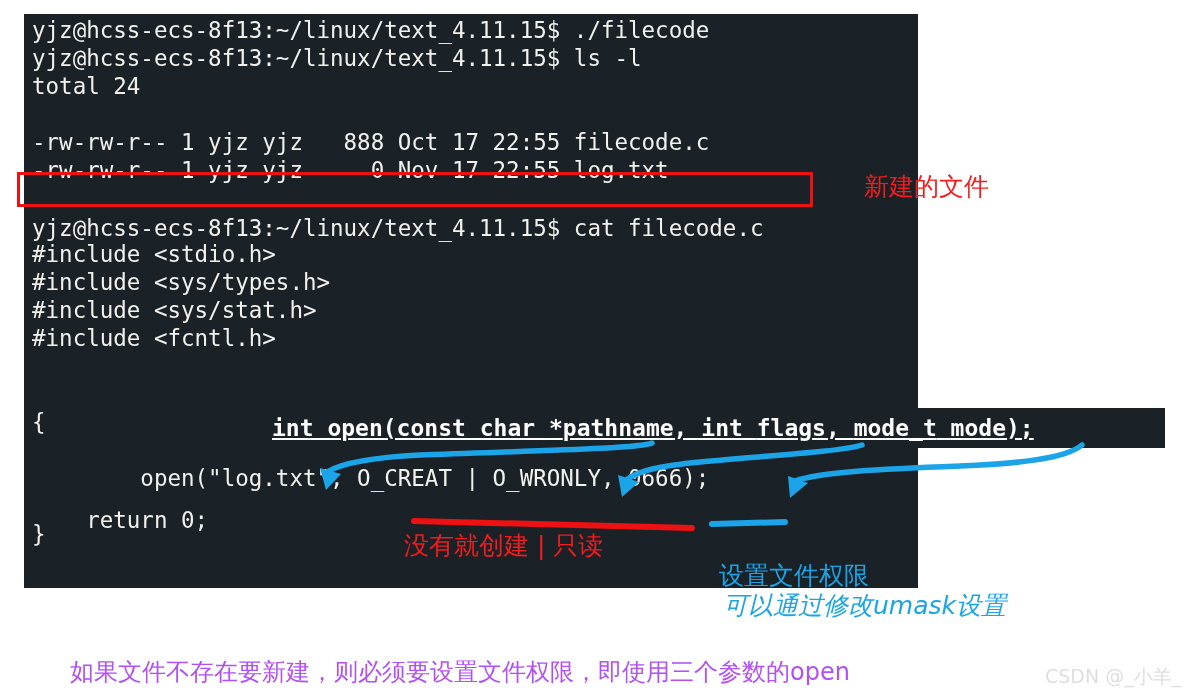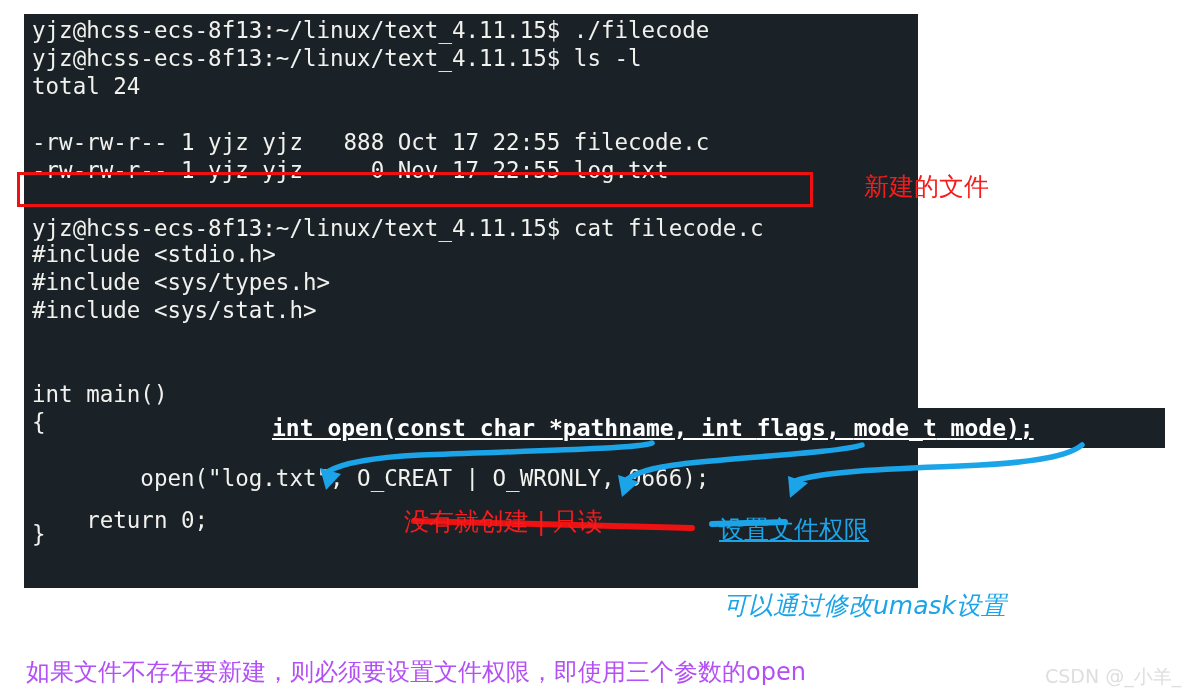--- a/index.html
+++ b/index.html
@@ -68,21 +68,21 @@
   }
   .cn {
     position: absolute;
     white-space: pre;
     font-family: "DejaVu Sans", sans-serif;
     font-size: 25px;
     line-height: 30px;
   }
   .cn-red { color: #f41c1c; }
   .cn-blue { color: #1ba4e8; }
-  .cn-purple { color: #b24ff5; }
+  .cn-purple { color: #b24ff5; margin-left: 44px; }
 
   #watermark {
     position: absolute;
     left: 1011px;
     top: 664px;
     font-family: "DejaVu Sans", sans-serif;
     font-size: 19px;
     color: #dedede;
     white-space: pre;
     margin-left: 34px;
@@ -102,22 +102,22 @@
     <div class="term-line" style="top:58px">total 24</div>
 
 
     <div class="term-line" style="top:114px">-rw-rw-r-- 1 yjz yjz   888 Oct 17 22:55 filecode.c</div>
     <div class="term-line" style="top:142px">-rw-rw-r-- 1 yjz yjz     0 Nov 17 22:55 log.txt</div>
     <div class="term-line" style="top:200px">yjz@hcss-ecs-8f13:~/linux/text_4.11.15$ cat filecode.c</div>
 
     <div class="term-line" style="top:226px">#include &lt;stdio.h&gt;</div>
     <div class="term-line" style="top:254px">#include &lt;sys/types.h&gt;</div>
     <div class="term-line" style="top:282px">#include &lt;sys/stat.h&gt;</div>
+    <div class="term-line" style="top:310px">#include &lt;fcntl.h&gt;</div>
     <div class="term-line" style="top:338px"></div>
-    <div class="term-line" style="top:366px">int main()</div>
     <div class="term-line" style="top:394px">{</div>
     <div class="term-line" style="top:450px">        open("log.txt", O_CREAT | O_WRONLY, 0666);</div>
     <div class="term-line" style="top:492px">    return 0;</div>
     <div class="term-line" style="top:506px">}</div>
   </div>
 
   <div id="proto-strip"></div>
   <div id="proto-text"><span>int open(const char </span><span>*</span><u>pathname</u><span>, int </span><u>flags</u><span>, </span><span>mode_t</span><span> </span><u>mode</u><span>);</span></div>
 
   <div class="red-box" style="left:17px; top:172px; width:796px; height:35px;"></div>
@@ -139,23 +139,23 @@
       <path d="M 790 498 L 788 476 L 808 483 Z" fill="#1ba4e8"></path>
     </g>
 
     <path d="M 414 521 L 692 528" stroke="#ee1111" stroke-width="6" fill="none" stroke-linecap="round"></path>
 
     <path d="M 712 524 L 785 522" stroke="#1ba4e8" stroke-width="6" fill="none" stroke-linecap="round"></path>
   </svg>
 
   <div class="cn cn-red" style="left:864px; top:172px;">新建的文件</div>
 
-  <div class="cn cn-red" style="left:404px; top:507px;">没有就创建 | 只读</div>
+  <div class="cn cn-red" style="left:404px; top:531px;">没有就创建 | 只读</div>
 
-  <div class="cn cn-blue" style="left:719px; top:515px;text-decoration:underline;">设置文件权限</div>
+  <div class="cn cn-blue" style="left:719px; top:561px;">设置文件权限</div>
 
   <div class="cn cn-blue" style="left:723px; top:591px;font-style:italic;">可以通过修改umask设置</div>
 
   <div class="cn cn-purple" style="left:26px; top:657px; font-size:24px;">如果文件不存在要新建，则必须要设置文件权限，即使用三个参数的open</div>
 
   <div id="watermark">CSDN @_小羊_</div>
 
 </div>
 
 </body></html>

